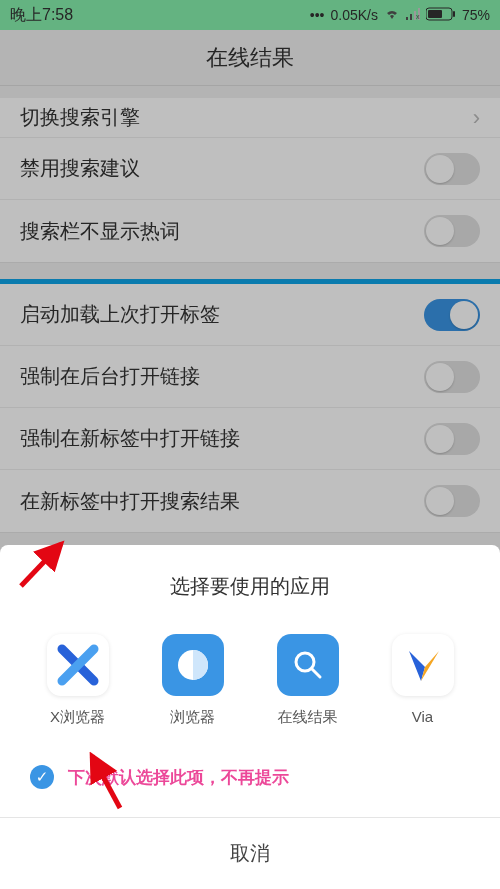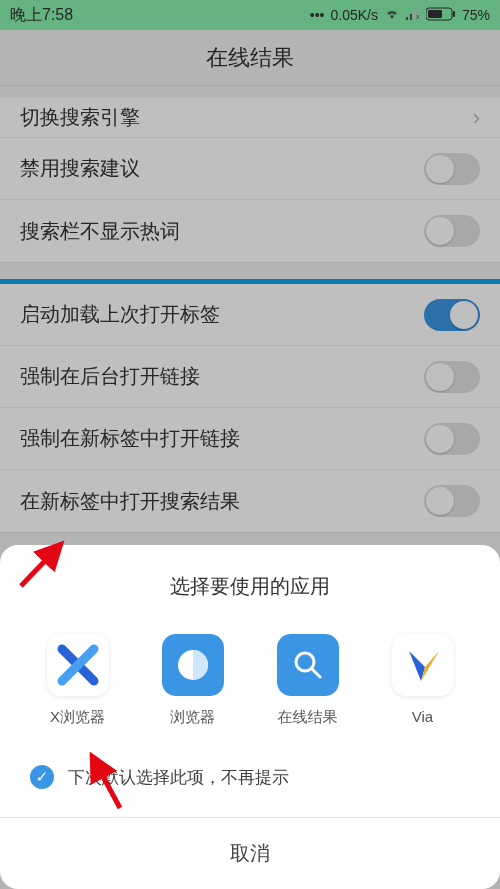--- a/index.html
+++ b/index.html
@@ -20,30 +20,30 @@
     .row .label { font-size: 20px; color: #333; flex: 1; }
     .chevron { color: #bbb; font-size: 22px; }
     
     .switch { width: 56px; height: 32px; border-radius: 16px; background: #e0e0e0; position: relative; }
     .switch.on { background: #3a95e4; }
     .knob { width: 28px; height: 28px; background: #fff; border-radius: 50%; position: absolute; top: 2px; left: 2px; box-shadow: 0 1px 2px rgba(0,0,0,0.2); }
     .switch.on .knob { left: 26px; }
     
     .overlay { position: absolute; inset: 0; background: rgba(0,0,0,0.25); }
     
-    .sheet { position: absolute; bottom: 0; left: 0; right: 0; background: #fff; border-top-left-radius: 8px; border-top-right-radius: 8px; border-radius: 18px; }
+    .sheet { position: absolute; bottom: 0; left: 0; right: 0; background: #fff; border-top-left-radius: 8px; border-top-right-radius: 8px; }
     .sheet-title { text-align: center; font-size: 20px; color: #333; padding: 28px 0 24px; }
     .apps { display: flex; justify-content: space-around; padding: 10px 20px 20px; }
     .app { display: flex; flex-direction: column; align-items: center; gap: 12px; cursor: pointer; }
     .app-icon { width: 62px; height: 62px; border-radius: 14px; display: flex; align-items: center; justify-content: center; }
     .app-label { font-size: 15px; color: #555; }
     
     .checkbox-row { display: flex; align-items: center; padding: 18px 30px 28px; gap: 14px; cursor: pointer; }
     .check { width: 24px; height: 24px; border-radius: 50%; background: #3a95e4; display: flex; align-items: center; justify-content: center; color: #fff; font-size: 15px; }
-    .ck-label { font-size: 17px; color: #404040; }
+    .ck-label { font-size: 17px; color: #ec4899; font-weight: bold; }
     
     .divider { height: 1px; background: #e5e5e5; }
     .cancel-btn { text-align: center; font-size: 20px; color: #444; padding: 22px 12px; cursor: pointer; }
     
     .arrow { position: absolute; pointer-events: none; }
     
     .watermark { position: absolute; bottom: 10px; right: 14px; font-size: 16px; color: rgba(255,255,255,0.8); font-style: italic; }
   </style>
 </head>
 <body>

